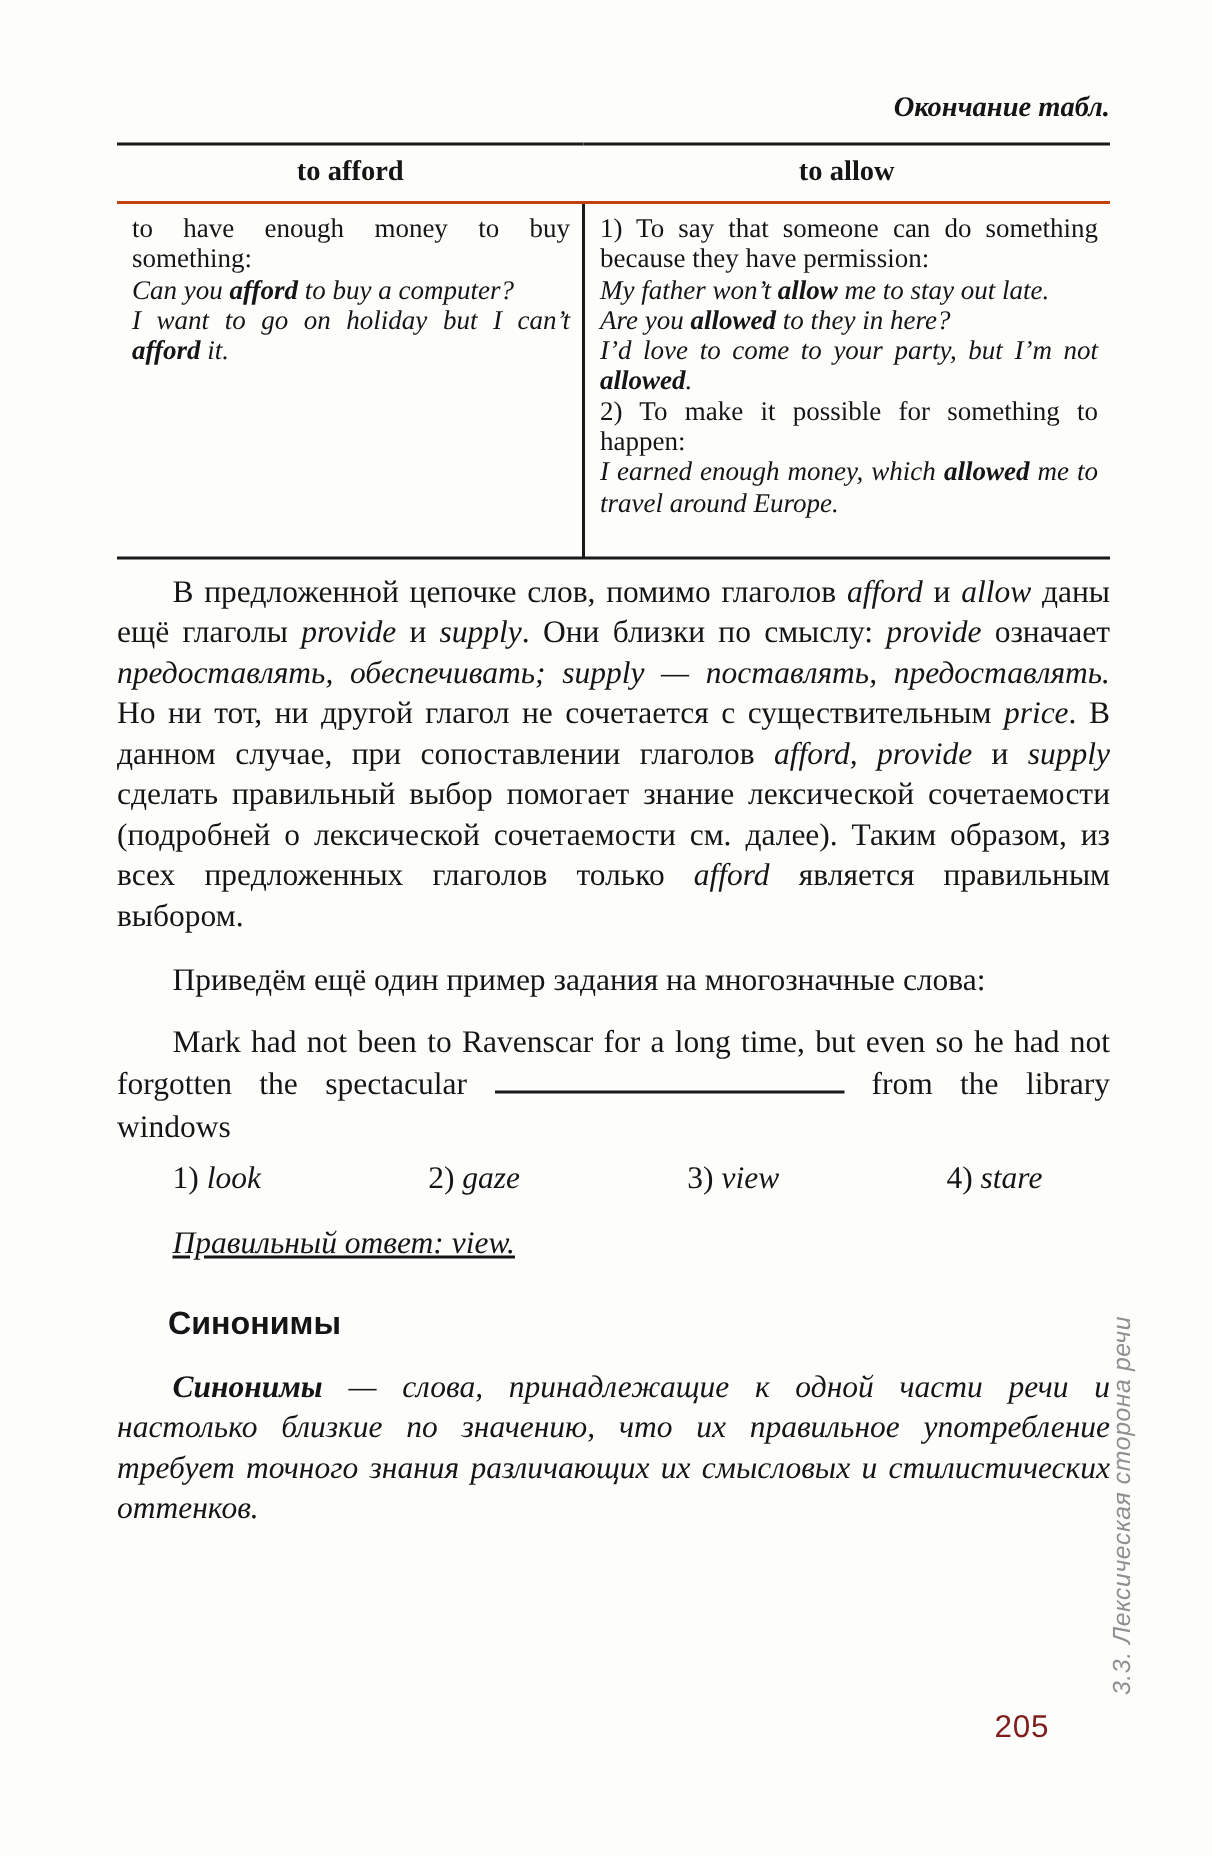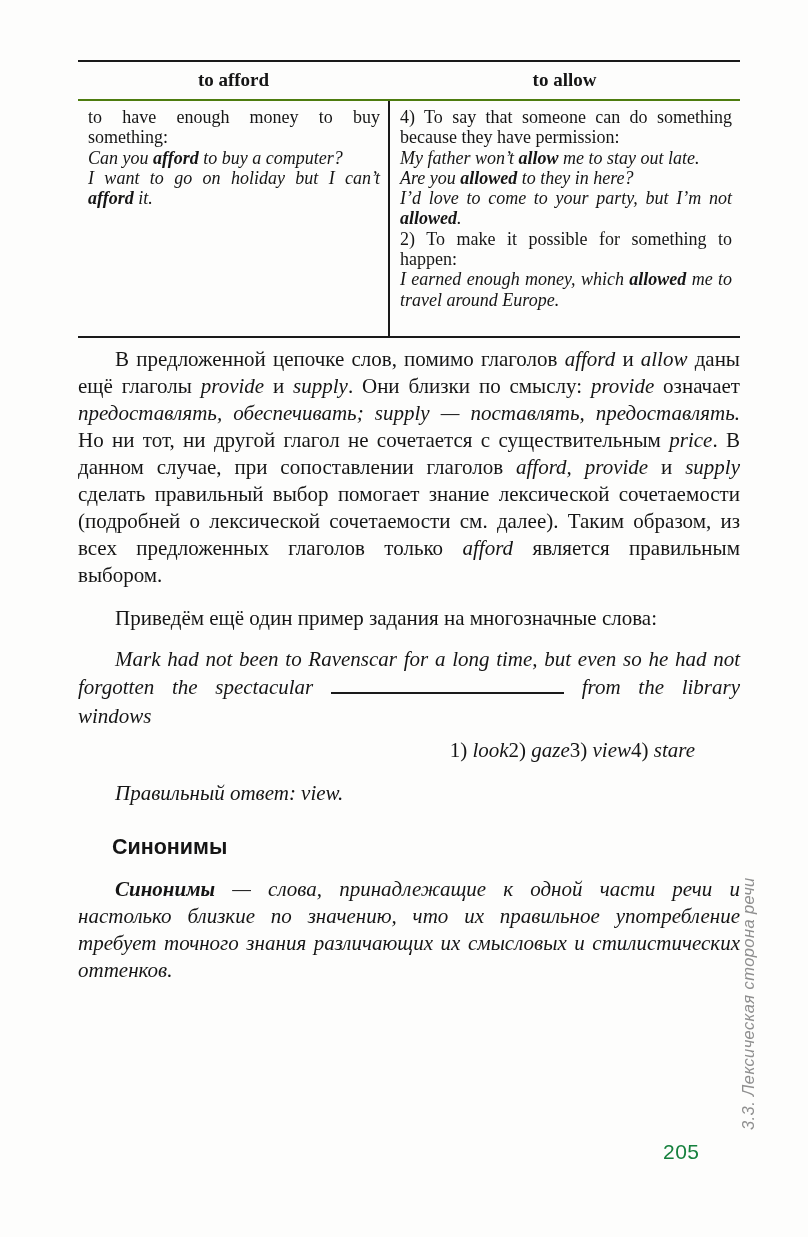--- a/index.html
+++ b/index.html
@@ -24,54 +24,54 @@
   table.vtab{
     width:100%;
     border-collapse:collapse;
     border-top:2px solid #1a1a1a;
     border-bottom:2px solid #1a1a1a;
   }
   table.vtab th{
     font-size:19px;font-weight:bold;
     text-align:center;
     padding:7px 4px 8px 4px;
-    border-bottom:2px solid #4d7c0f;
+    border-bottom:2px solid #c2410c;
   }
   table.vtab td{
     vertical-align:top;
     font-size:18px;line-height:20.3px;
     text-align:justify;
     padding:6px 8px 26px 10px;
   }
   table.vtab td.c1{width:292px;border-right:2px solid #1a1a1a;}
   table.vtab td div{margin:0;}
   
   p.body{
     font-size:21px;line-height:27px;
     text-align:justify;
     margin:0;
     text-indent:37px;
   }
   p.p-analysis{margin-top:8px;}
   p.p-intro{margin-top:16px;}
   p.p-example{
-    font-style:italic;
     margin-top:13px;
     line-height:28.5px;
   }
   .options{
     display:flex;
-    justify-content:flex-end;
+    justify-content:space-between;
     margin:7px 45px 16px 37px;
     font-size:21px;line-height:27px;
   }
   .options .opt{white-space:nowrap;}
   p.p-answer{
     font-style:italic;
     margin-top:9px;
+    text-decoration:underline;
   }
   h2.heading{
     font-family:"Liberation Sans", sans-serif;
     font-size:21.5px;font-weight:bold;
     margin:27px 0 0 34px;
     line-height:26px;
   }
   p.p-synonyms{margin-top:16px;font-style:italic;}
   
   .run-i{font-style:italic;}
@@ -81,21 +81,21 @@
     display:inline-block;
     width:233px;height:2px;
     border-bottom:2px solid #1a1a1a;
     vertical-align:baseline;
   }
   
   .page-number{
     position:absolute;
     left:663px;top:1140px;
     font-family:"Liberation Sans", sans-serif;
-    font-size:21px;color:#15803d;
+    font-size:21px;color:#7f1d1d;
     letter-spacing:0.5px;
   }
   .sidebar-vertical{
     position:absolute;
     right:50px;top:838px;height:292px;
     writing-mode:vertical-rl;
     transform:rotate(180deg);
     font-family:"Liberation Sans", sans-serif;
     font-style:italic;
     font-size:16.5px;
@@ -103,37 +103,38 @@
     letter-spacing:0.4px;
     white-space:nowrap;
   }
 </style>
 </head>
 <body>
 
 <div class="page">
   <div class="content">
 
+    <p class="continuation">Окончание табл.</p>
 
     <table class="vtab">
       <thead>
         <tr>
           <th>to afford</th>
           <th>to allow</th>
         </tr>
       </thead>
       <tbody>
         <tr>
           <td class="c1">
             <div><span>to have enough money to buy something:</span></div>
             <div><span class="run-i">Can you </span><span class="run-bi">afford</span><span class="run-i"> to buy a computer?</span></div>
             <div><span class="run-i">I want to go on holiday but I can’t </span><span class="run-bi">afford</span><span class="run-i"> it.</span></div>
           </td>
           <td>
-            <div><span>4) To say that someone can do something because they have permission:</span></div>
+            <div><span>1) To say that someone can do something because they have permission:</span></div>
             <div><span class="run-i">My father won’t </span><span class="run-bi">allow</span><span class="run-i"> me to stay out late.</span></div>
             <div><span class="run-i">Are you </span><span class="run-bi">allowed</span><span class="run-i"> to they in here?</span></div>
             <div><span class="run-i">I’d love to come to your party, but I’m not </span><span class="run-bi">allowed</span><span class="run-i">.</span></div>
             <div><span>2) To make it possible for something to happen:</span></div>
             <div><span class="run-i">I earned enough money, which </span><span class="run-bi">allowed</span><span class="run-i"> me to travel around Europe.</span></div>
           </td>
         </tr>
       </tbody>
     </table>
 

